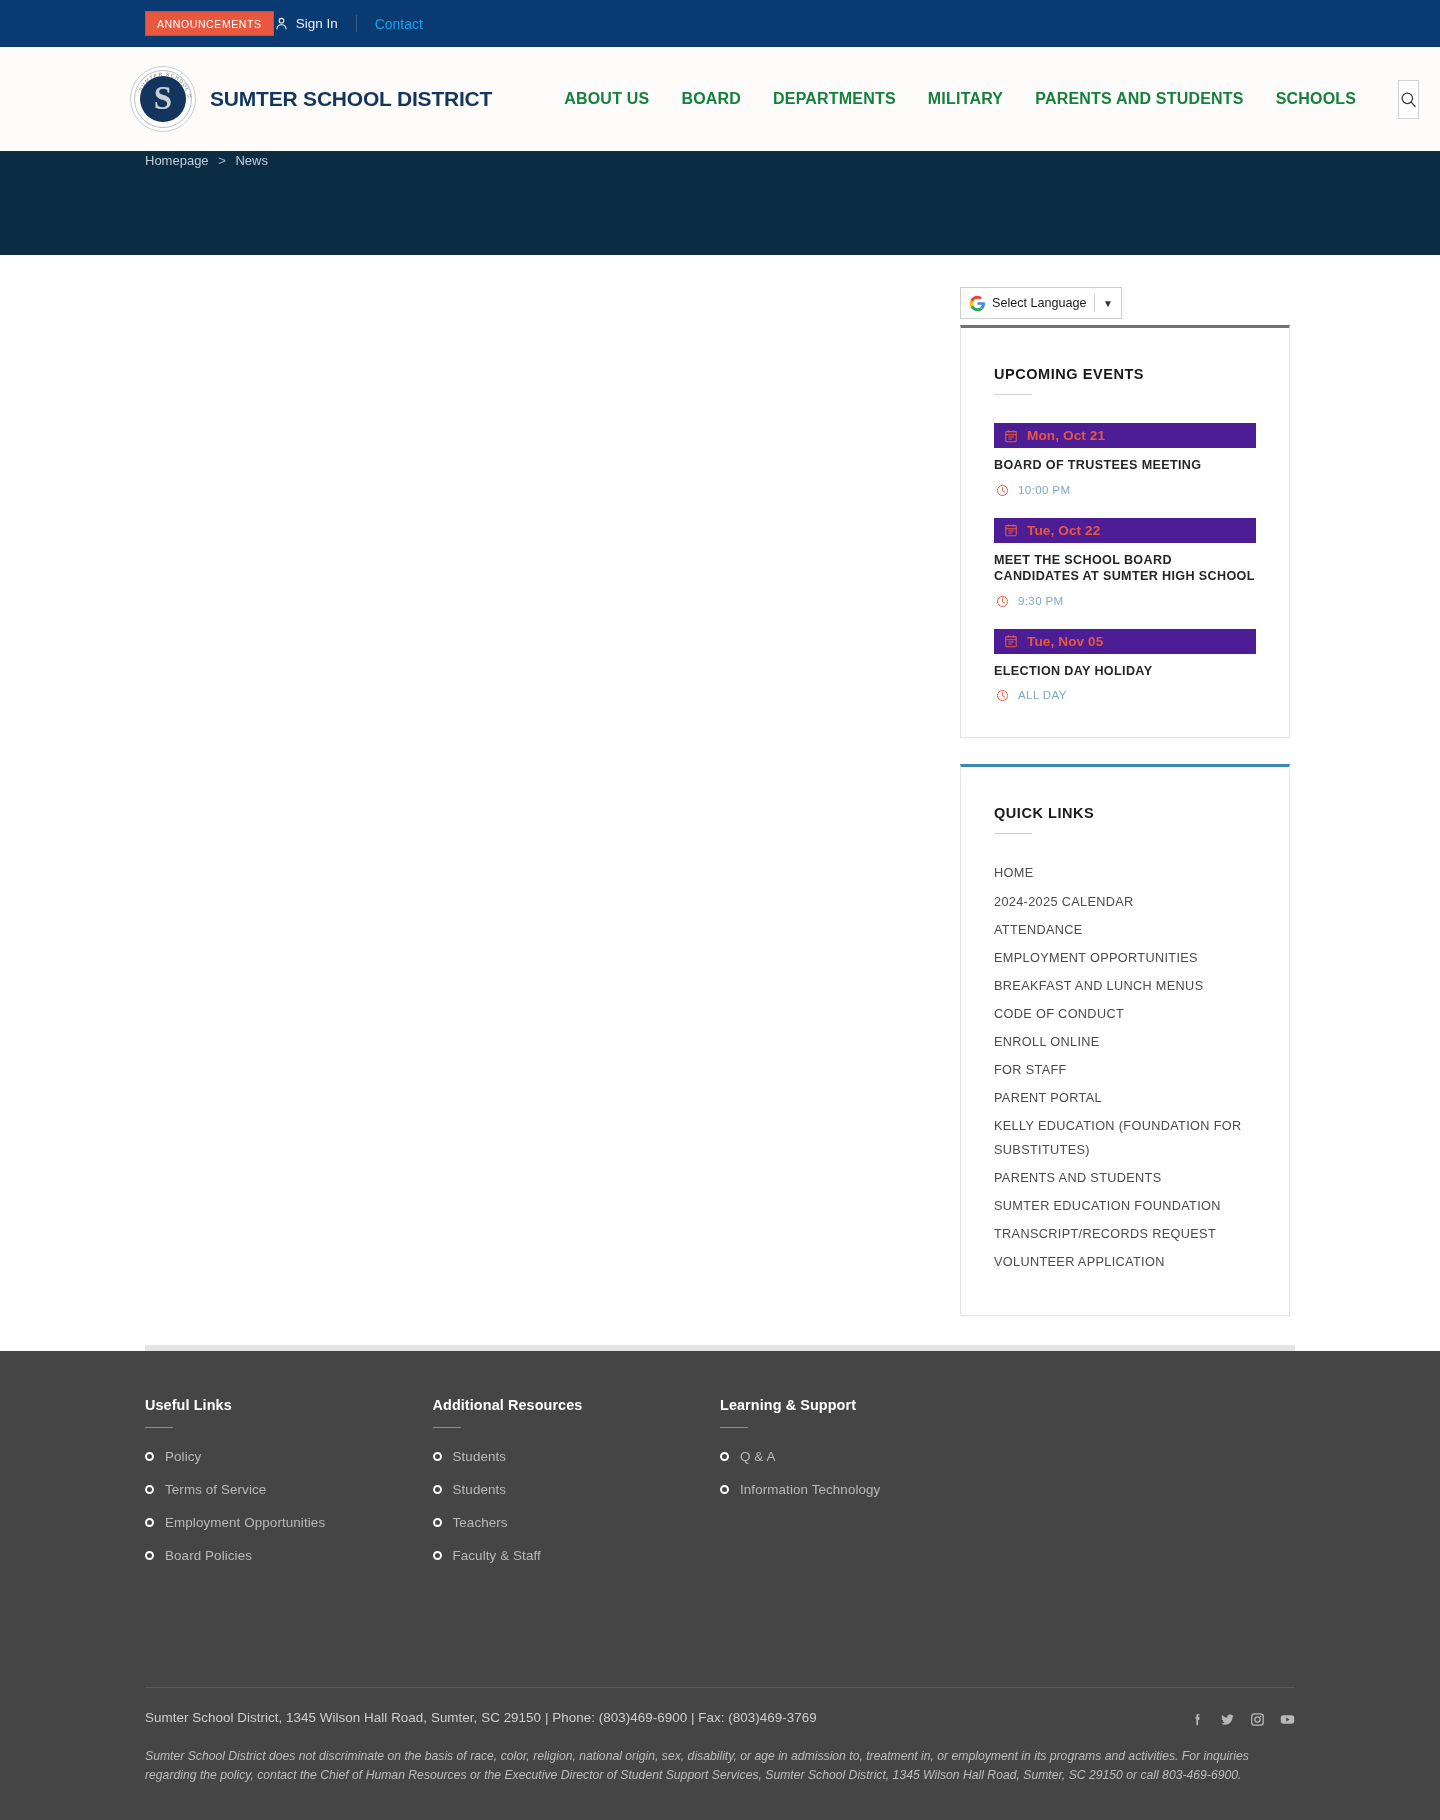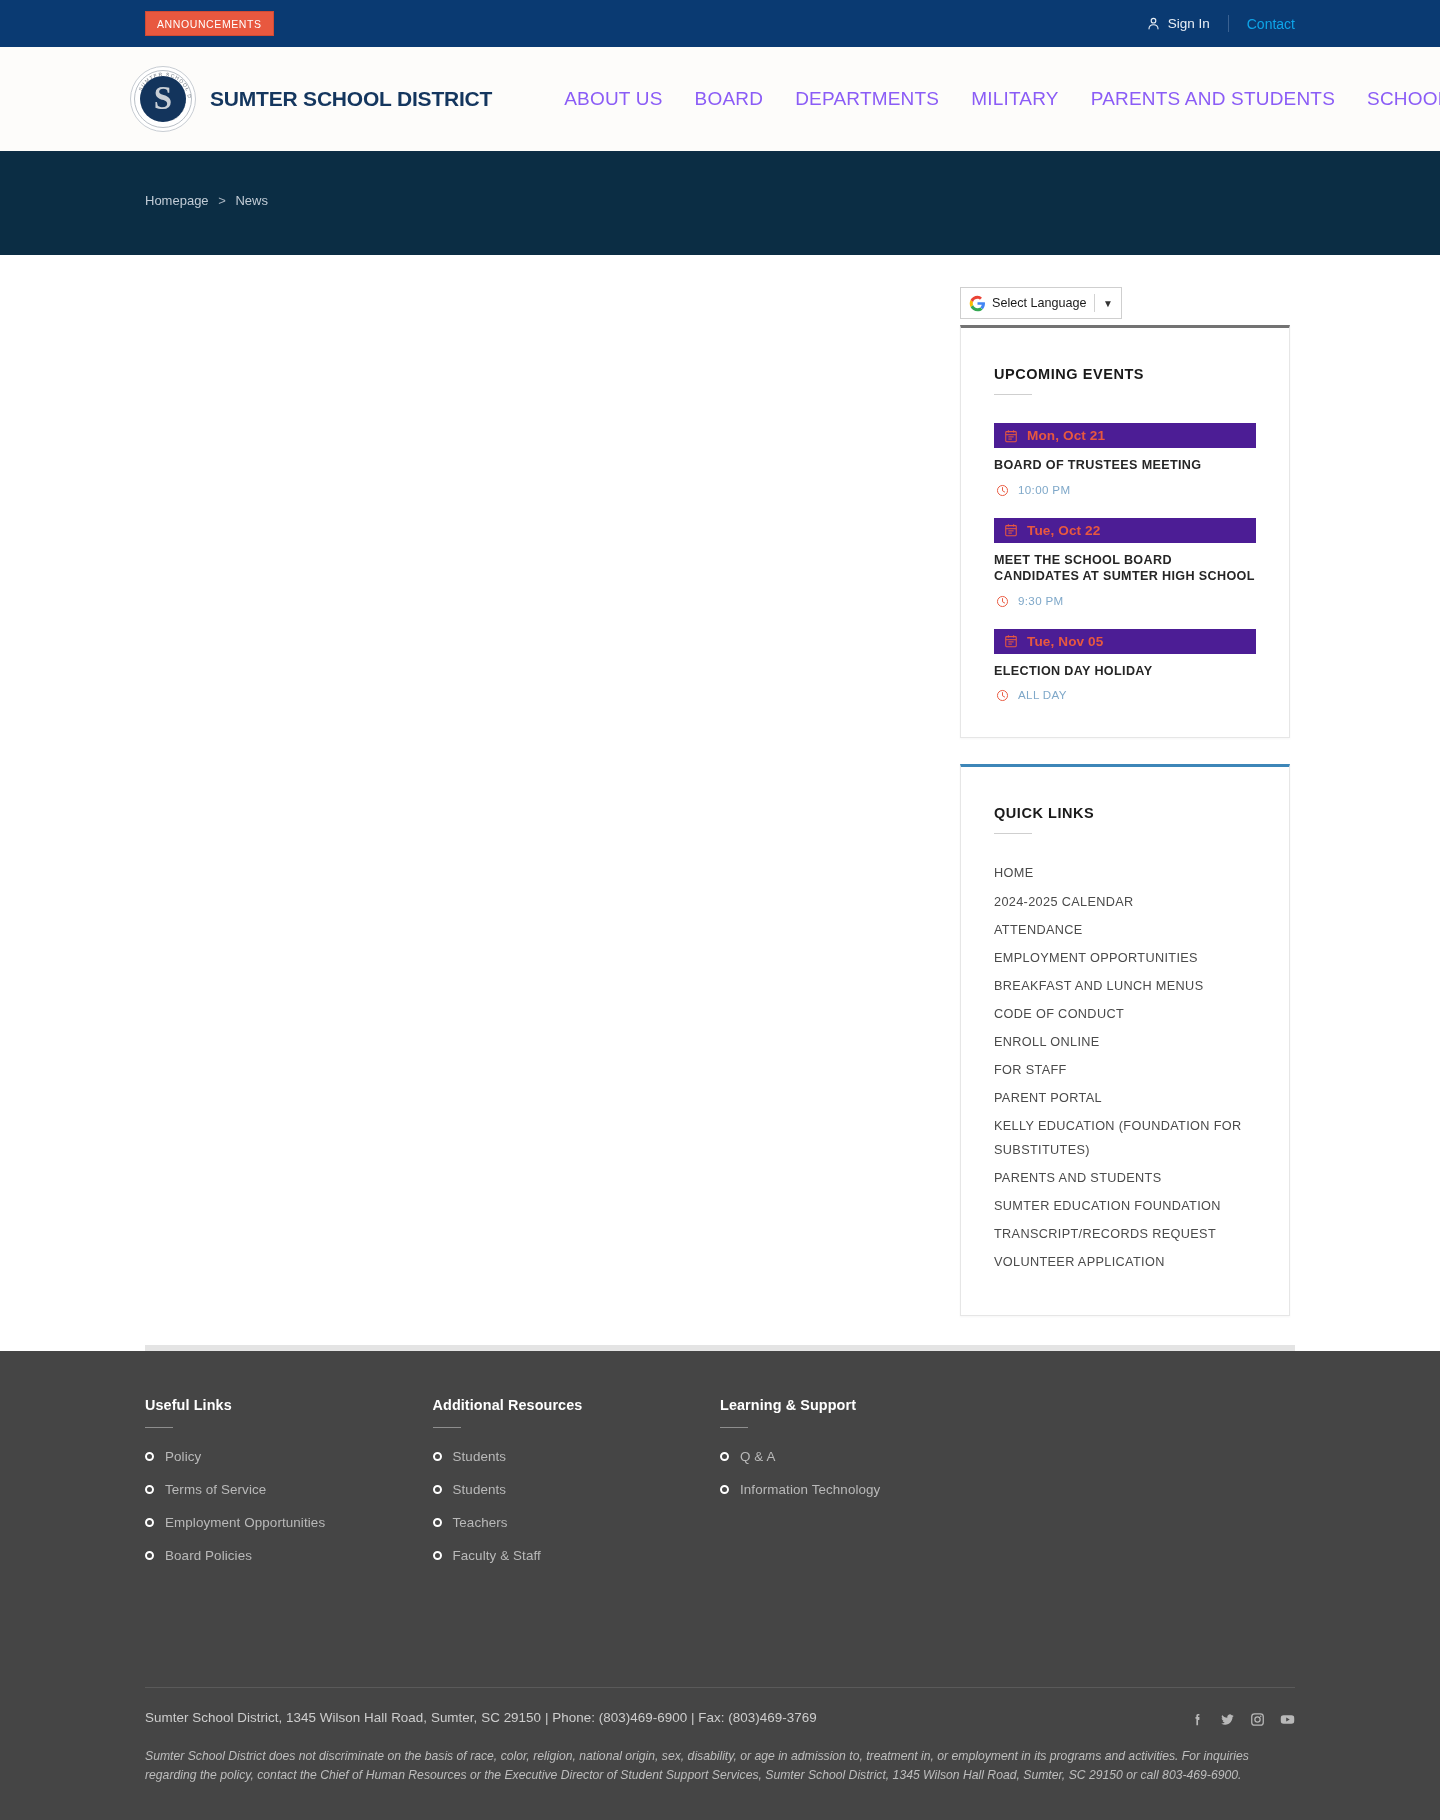--- a/index.html
+++ b/index.html
@@ -16,21 +16,21 @@
   
   .topbar{
     background:#0a3a72;
     height:47px;
     display:flex;
     align-items:center;
     position:relative;
   }
   .topbar-inner{
     width:1150px;margin:0 auto;
-    display:flex;align-items:center;justify-content:space-between;
+    display:flex;align-items:center;
     height:100%;
   }
   .announce-badge{
     background:#e8583f;
     color:#ffffff;
     font-size:10.5px;
     letter-spacing:.6px;
     font-weight:400;
     padding:7px 11px 6px;
     border:1px solid #d14a33;
@@ -94,42 +94,43 @@
   }
   .brand-name{
     font-size:21px;font-weight:700;color:#14365e;letter-spacing:-0.2px;
     white-space:nowrap;
   }
   .mainnav{
     display:flex;align-items:center;gap:0;
     margin-left:56px;
   }
   .mainnav a{
-    color:#8b5cf6;
-    font-size:19px;
+    color:#15803d;
+    font-size:16px;
     letter-spacing:.2px;
     text-decoration:none;
     padding:0 16px;
     white-space:nowrap;
     cursor:pointer;
+    font-weight:bold;
   }
   .search-btn{
     margin-left:26px;
     width:39px;height:39px;
     border:1px solid #cfd3d8;
     background:#fff;
     display:flex;align-items:center;justify-content:center;
     cursor:pointer;
   }
 
   
   .banner{
     background:#0b2d44;
     height:102px;
-    display:flex;align-items:center;
+    display:flex;
   }
   .banner-inner{width:1150px;margin:0 auto;}
   .crumbs{
     font-size:13px;color:#c2ccd6;margin-bottom:8px;
   }
   .crumbs a{color:#c2ccd6;text-decoration:none;cursor:pointer;}
   .crumb-sep{margin:0 6px;color:#a9b5c1;}
   .banner-title-row{display:flex;align-items:center;gap:16px;}
   .news-icon{width:34px;height:28px;flex:0 0 auto;}
   .banner-title{

